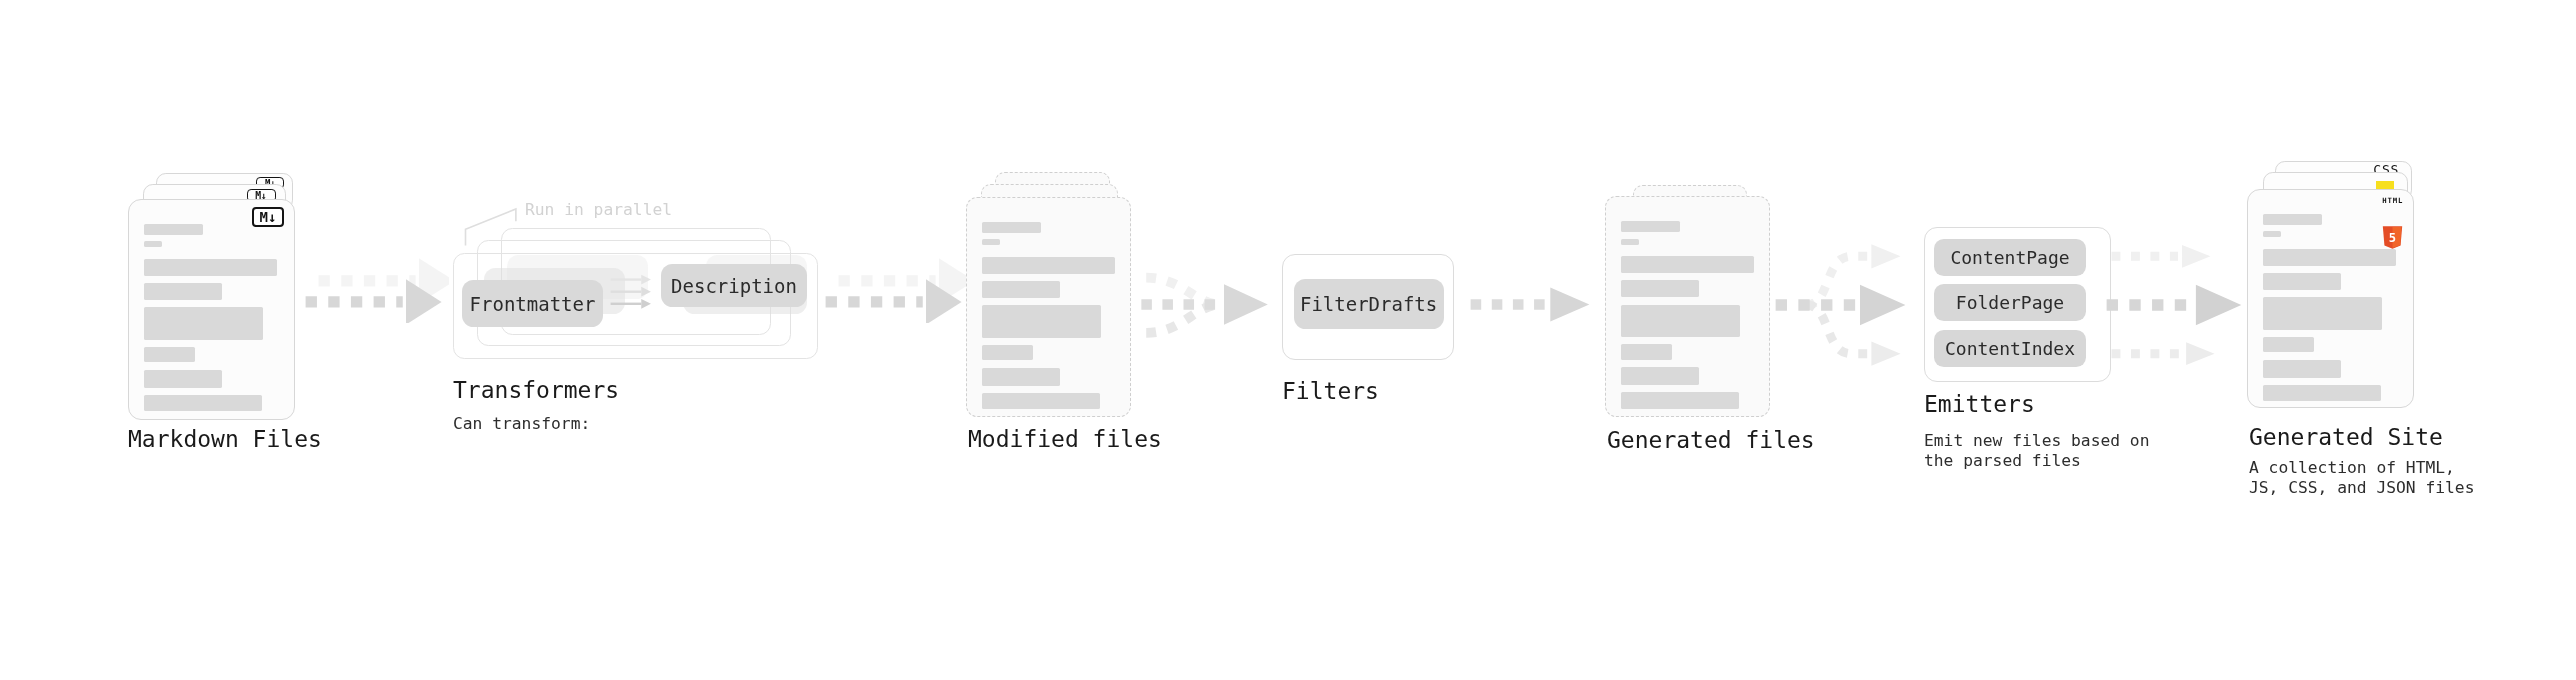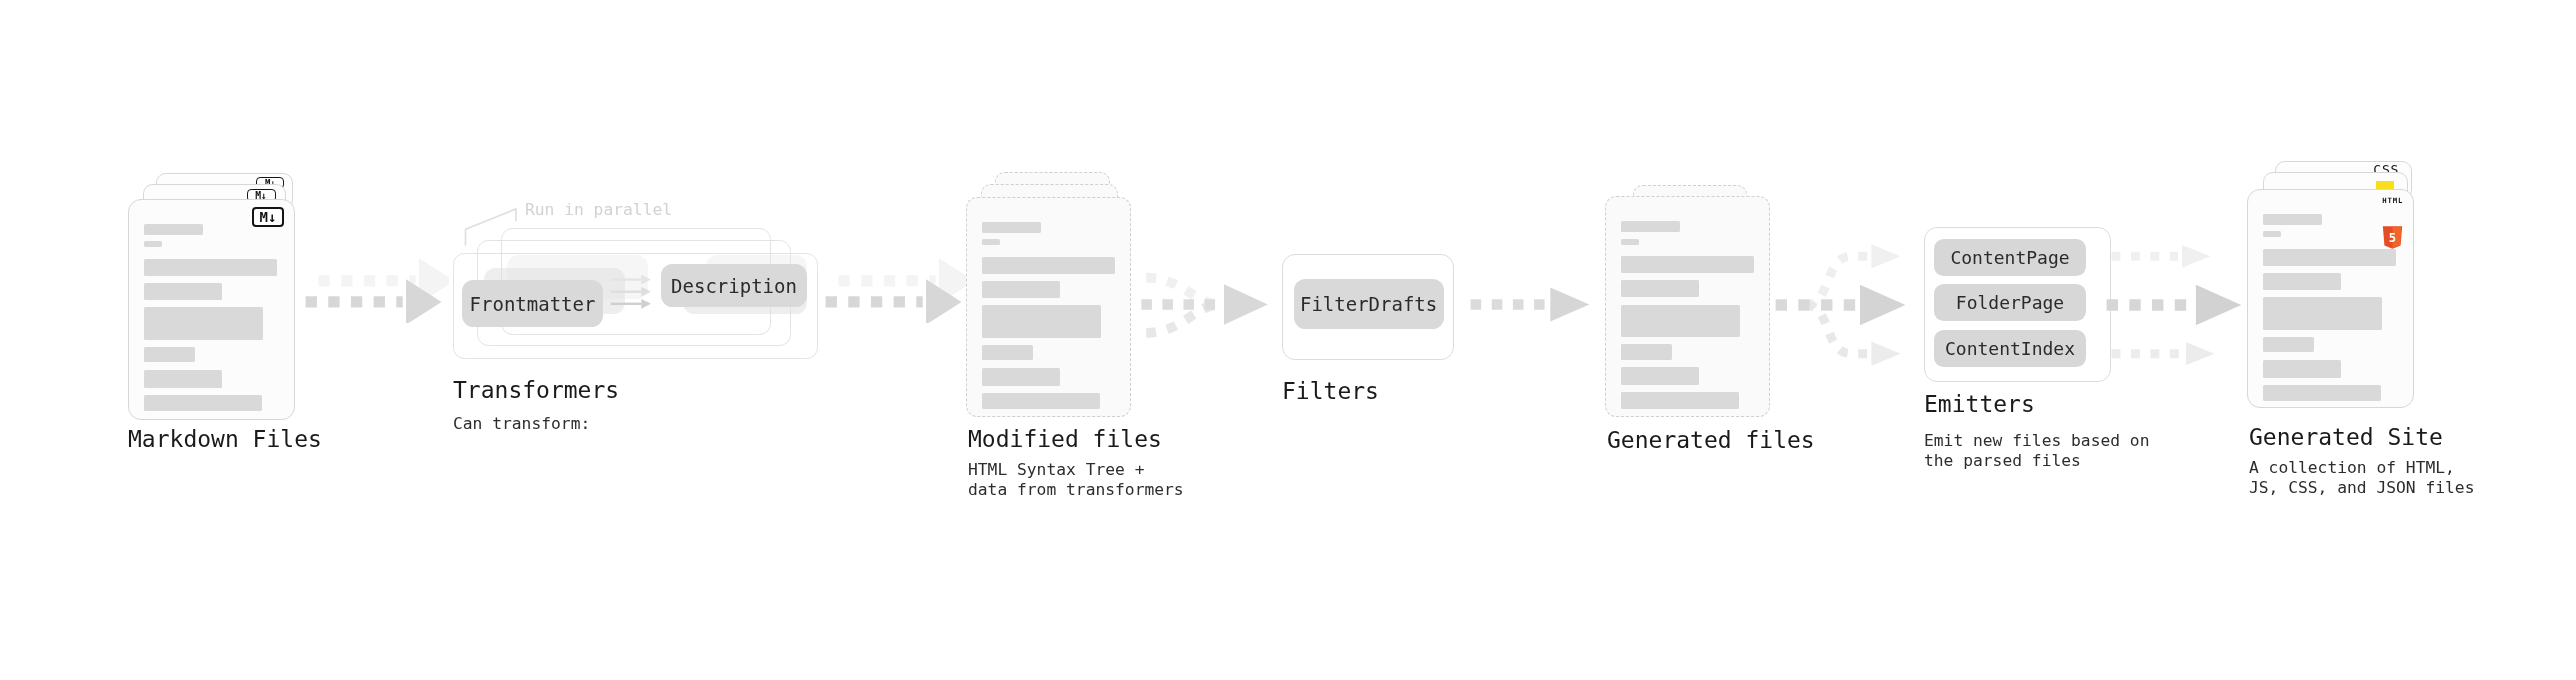--- a/index.html
+++ b/index.html
@@ -117,24 +117,20 @@
         <div class="bar" style="width: 18px; height: 5.7px; margin-bottom: 11.4px;"></div>
         <div class="bar" style="width: 133px; height: 17px; margin-bottom: 7.3px;"></div>
         <div class="bar" style="width: 78px; height: 17px; margin-bottom: 7.3px;"></div>
         <div class="bar" style="width: 119px; height: 32.5px; margin-bottom: 7.3px;"></div>
         <div class="bar" style="width: 51px; height: 15.4px; margin-bottom: 7.3px;"></div>
         <div class="bar" style="width: 78px; height: 18px; margin-bottom: 7.3px;"></div>
         <div class="bar" style="width: 118px; height: 16.3px; margin-bottom: 0px;"></div>
       </div>
   </div>
   <div class="abs heading" style="left:968px;top:426px;">Modified files</div>
-  <div class="abs sub" style="left:968px;top:460px;line-height:20.3px;">
-    <div>HTML Syntax Tree +</div>
-    <div>data from transformers</div>
-  </div>
 
   <svg class="abs" style="left:1138px;top:268px;" width="138" height="77" viewBox="0 0 170 95">
     <path d="M 10,12 C 55,12 70,45 102,45" fill="none" stroke="#f0f0f0" stroke-width="12" stroke-dasharray="12 14"></path>
     <path d="M 10,80 C 55,80 70,45 102,45" fill="none" stroke="#e7e7e7" stroke-width="12" stroke-dasharray="12 14"></path>
     <line x1="4" y1="45" x2="100" y2="45" stroke="#dcdcdc" stroke-width="13" stroke-dasharray="13 13"></line>
     <polygon points="106,20 106,70 160,45" fill="#d8d8d8"></polygon>
   </svg>
 
   <div class="abs fbox" style="left:1282px;top:254px;width:172px;height:106px;">
     <div class="abs pill" style="left:10.6px;top:24.4px;width:150px;height:50px;">FilterDrafts</div>

